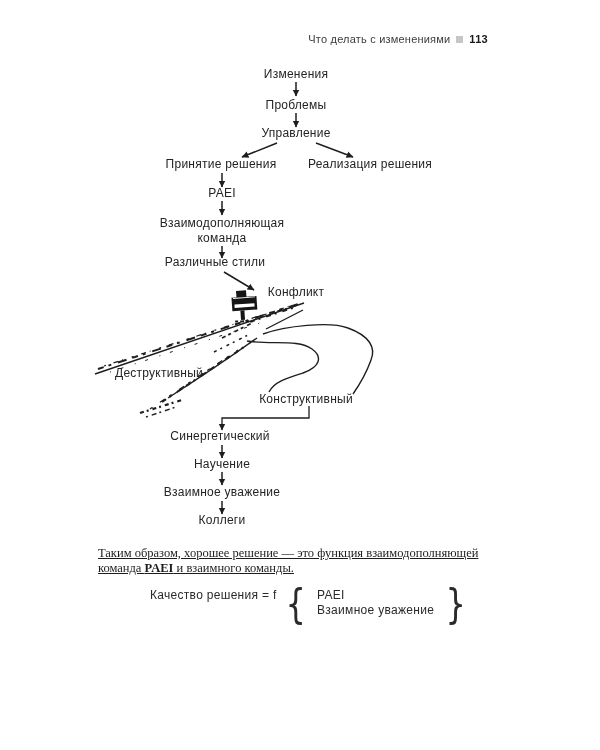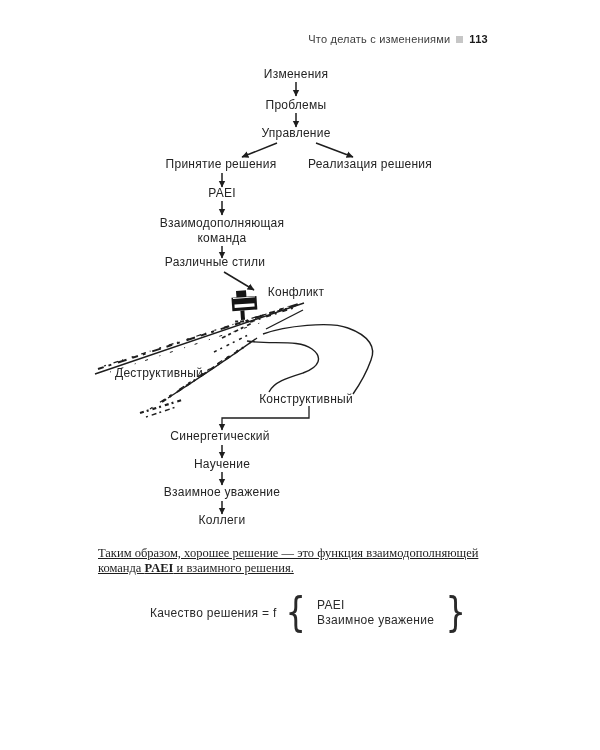--- a/index.html
+++ b/index.html
@@ -25,21 +25,21 @@
   .paragraph{
     position:absolute;left:98px;top:546px;width:400px;
     font-family:"Liberation Serif",serif;font-size:12.5px;line-height:14.5px;
     color:#1d1d1d;
     text-decoration:underline;
   }
   .paragraph b{font-weight:bold;}
 
   .formula{
     position:absolute;left:150px;top:586px;
-    display:flex;align-items:center;color:#2a2a2a;margin-top:8px;
+    display:flex;align-items:flex-start;color:#2a2a2a;
   }
   .formula-lhs{font-size:12px;letter-spacing:0.3px;margin-right:6px;padding-top:2px;}
   .brace{
     font-family:"DejaVu Sans",sans-serif;font-size:40px;font-weight:normal;
     line-height:36px;color:#2a2a2a;transform:scaleX(0.8);
   }
   .formula-stack{margin:0 9px;font-size:12px;line-height:15px;letter-spacing:0.3px;padding-top:2px;}
 </style>
 </head>
 <body>
@@ -116,21 +116,21 @@
       <line x1="233.5" y1="297.8" x2="255.5" y2="297.8" stroke="#ffffff" stroke-width="1"></line>
       <rect x="234.5" y="304" width="20" height="3.5" fill="#ffffff"></rect>
       <rect x="240" y="310.5" width="4" height="9.5" fill="#151515"></rect>
       <path d="M234,321 L252,322" stroke="#1e1e1e" stroke-width="2" stroke-dasharray="3 2 4 2" fill="none"></path>
     </g>
   </g>
 </svg>
 
 <div class="paragraph">
   <div>Таким образом, хорошее решение — это функция взаимодополняющей</div>
-  <div><span>команда </span><b>PAEI</b><span> и взаимного решения.</span></div>
+  <div><span>команда </span><b>PAEI</b><span> и взаимного команды.</span></div>
 </div>
 
 <div class="formula">
   <span class="formula-lhs">Качество решения = f</span>
   <span class="brace">{</span>
   <span class="formula-stack">
     <div>PAEI</div>
     <div>Взаимное уважение</div>
   </span>
   <span class="brace">}</span>

